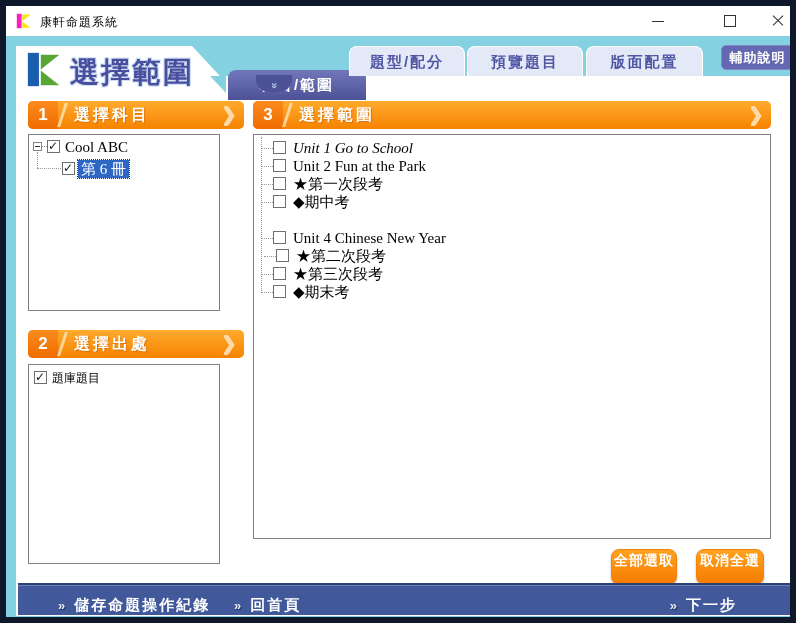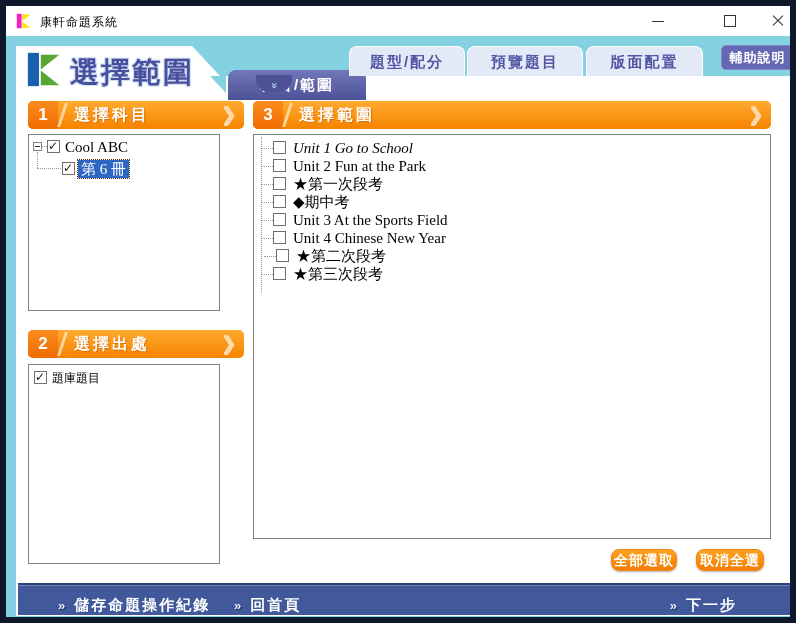--- a/index.html
+++ b/index.html
@@ -65,21 +65,21 @@
   .expander::after { content:""; position:absolute; left:1px; top:3px; width:5px; border-top:1px solid #333; }
   .dot-h { position:absolute; height:0; border-top:1px dotted #9a9a9a; }
   .dot-v { position:absolute; width:0; border-left:1px dotted #9a9a9a; }
   .tree-label { position:absolute; font-size:15px; color:#000; line-height:18px; white-space:nowrap; cursor:default; }
   .tree-label.selected { background:#2e66c4; color:#fff; padding:0 3px; outline:1px dotted #5a2a00; }
 
   .range-row .cb { left:19px; }
   .range-label { position:absolute; left:39px; top:-2px; font-size:15px; line-height:18px; white-space:nowrap; }
 
   
-  .o-btn { position:absolute; top:543px; height:22px; background:linear-gradient(180deg,#ffa21f 0%,#f57c00 100%);
+  .o-btn { position:absolute; top:543px; height:36px; background:linear-gradient(180deg,#ffa21f 0%,#f57c00 100%);
            border:1px solid #ef8410; border-radius:8px; color:#fff; font-size:14px; font-weight:bold; text-align:center;
            line-height:20px; letter-spacing:1px; box-shadow:0 1px 2px rgba(0,0,0,.3); cursor:pointer; }
   .btn-all { left:605px; width:66px; }
   .btn-none { left:690px; width:68px; }
 
   
   .footer { position:absolute; left:12px; top:577px; width:773px; height:32px; background:#41599b;
             border-top:2px solid #2e4177; box-shadow:inset 0 1px 0 #6d83b8; }
   .f-link { position:absolute; top:0; height:32px; line-height:40px; color:#fff; font-size:15px; font-weight:bold;
             letter-spacing:2px; cursor:pointer; white-space:nowrap; }
@@ -181,39 +181,39 @@
     <div class="range-row" style="position:absolute; left:0; top:42px; width:100%; height:18px;">
       <span class="dot-h" style="left:7px; top:7px; width:12px;"></span>
       <span class="cb"></span>
       <span class="range-label serif">★第一次段考</span>
     </div>
     <div class="range-row" style="position:absolute; left:0; top:60px; width:100%; height:18px;">
       <span class="dot-h" style="left:7px; top:7px; width:12px;"></span>
       <span class="cb"></span>
       <span class="range-label serif">◆期中考</span>
     </div>
-    <div class="range-row" style="position:absolute; left:0; top:78px; width:100%; height:18px;">
-      <span class="dot-h" style="left:7px; top:7px; width:12px;"></span>
-      <span class="cb"></span>
-      <span class="range-label serif">Unit 3 At the Sports Field</span>
-    </div>
     <div class="range-row" style="position:absolute; left:0; top:96px; width:100%; height:18px;">
       <span class="dot-h" style="left:7px; top:7px; width:12px;"></span>
       <span class="cb"></span>
       <span class="range-label serif">Unit 4 Chinese New Year</span>
     </div>
     <div class="range-row" style="position:absolute; left:3px; top:114px; width:100%; height:18px;">
       <span class="dot-h" style="left:7px; top:7px; width:12px;"></span>
       <span class="cb"></span>
       <span class="range-label serif">★第二次段考</span>
     </div>
     <div class="range-row" style="position:absolute; left:0; top:132px; width:100%; height:18px;">
       <span class="dot-h" style="left:7px; top:7px; width:12px;"></span>
       <span class="cb"></span>
       <span class="range-label serif">★第三次段考</span>
+    </div>
+    <div class="range-row" style="position:absolute; left:0; top:150px; width:100%; height:18px;">
+      <span class="dot-h" style="left:7px; top:7px; width:12px;"></span>
+      <span class="cb"></span>
+      <span class="range-label serif">◆期末考</span>
     </div>
   </div>
 
   <div class="o-btn btn-all">全部選取</div>
   <div class="o-btn btn-none">取消全選</div>
 
   <div class="footer">
     <div class="f-link f-save"><span class="f-arrow">»</span><span>儲存命題操作紀錄</span></div>
     <div class="f-link f-home"><span class="f-arrow">»</span><span>回首頁</span></div>
     <div class="f-link f-next"><span class="f-arrow">»</span><span>下一步</span></div>

